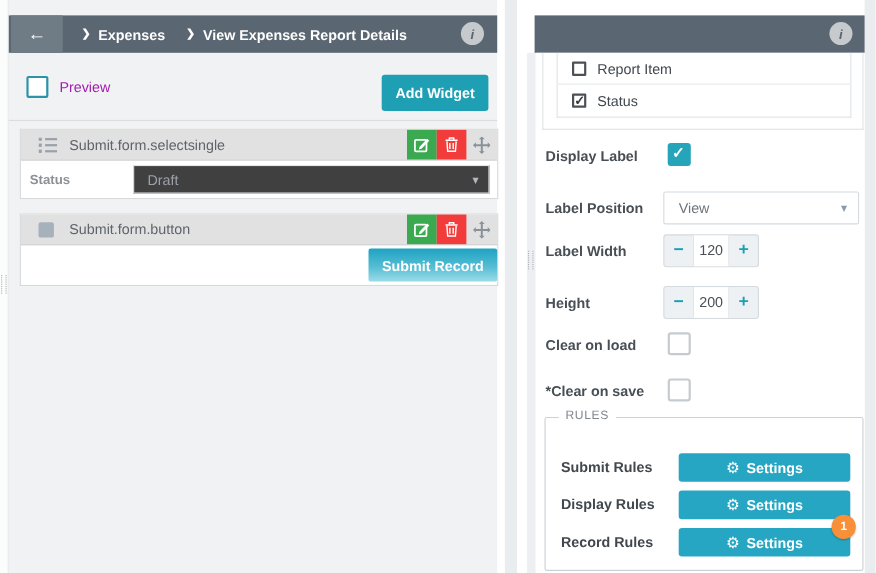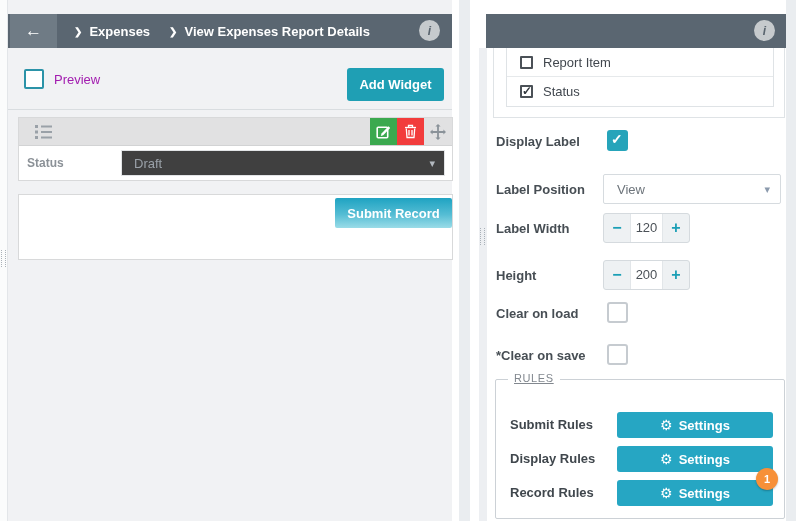--- a/index.html
+++ b/index.html
@@ -79,21 +79,21 @@
     border:1px solid #d6dbdf; border-radius:2px; display:flex; align-items:center; cursor:pointer; }
   #label-position-select .sel-text { margin-left:13px; font-size:13px; color:#6d747b; }
   #label-position-select .caret { position:absolute; right:10px; color:#8b9aad; font-size:11px; }
 
   .stepper { position:absolute; left:116px; width:87px; height:30px; background:#eef1f3; border:1px solid #d5dade; border-radius:3px; display:flex; }
   .step-btn { width:26px; border:none; background:transparent; color:#1b9fb6; font-size:16px; font-weight:bold; cursor:pointer; font-family:inherit; }
   .step-val { flex:1; background:#fff; border-left:1px solid #e2e6e9; border-right:1px solid #e2e6e9;
     text-align:center; line-height:28px; font-size:13px; color:#4b5157; }
 
   #rules-fieldset { position:absolute; left:8px; top:331px; width:290px; height:140px; border:1px solid #ccd1d6; border-radius:2px; }
-  #rules-legend { position:absolute; top:-8px; left:12px; background:#fff; padding:0 6px; font-size:11px; color:#82888f; letter-spacing:0.6px;text-decoration:underline; }
+  #rules-legend { position:absolute; top:-8px; left:12px; background:#fff; padding:0 6px; font-size:11px; color:#82888f; letter-spacing:0.6px; }
   .rule-row { position:absolute; left:0; width:100%; height:26px; }
   .rule-label { position:absolute; left:14px; line-height:26px; font-size:13px; font-weight:bold; color:#40474d; }
   .settings-btn { position:absolute; left:121px; top:0; width:156px; height:26px; background:#26a6c3; border:none; border-radius:3px;
     color:#fff; font-size:13px; font-weight:bold; cursor:pointer; font-family:inherit;
     display:flex; align-items:center; justify-content:center; gap:6px; }
   .gear { font-size:14px; font-weight:normal; }
   #record-badge { position:absolute; left:260px; top:-12px; width:22px; height:22px; border-radius:50%; background:#f79038;
     color:#fff; font-size:11px; font-weight:bold; display:flex; align-items:center; justify-content:center;
     box-shadow:0 1px 2px rgba(0,0,0,0.25); z-index:2; }
 
@@ -144,20 +144,21 @@
           <g fill="#9aa1a8">
             <rect x="0" y="0" width="3" height="3"></rect>
               <rect x="6" y="0.5" width="11" height="2"></rect>
             <rect x="0" y="5.5" width="3" height="3"></rect>
               <rect x="6" y="6" width="11" height="2"></rect>
             <rect x="0" y="11" width="3" height="3"></rect>
               <rect x="6" y="11.5" width="11" height="2"></rect>
           </g>
         </svg>
       </span>
+      <span class="widget-title">Submit.form.selectsingle</span>
       <button class="act-btn act-edit">
         <svg width="15" height="15" viewBox="0 0 15 15">
           <rect x="1.2" y="3.2" width="10.5" height="10.5" rx="1" fill="none" stroke="#fff" stroke-width="1.6"></rect>
           <path d="M5.5 9.5 L12.5 2.2 L14.2 3.9 L7.2 11.2 L4.8 11.9 Z" fill="#fff"></path>
         </svg>
       </button>
       <button class="act-btn act-del">
         <svg width="13" height="15" viewBox="0 0 13 15">
           <g fill="none" stroke="#fff" stroke-width="1.3">
             <path d="M1 3.5 h11"></path>
@@ -176,20 +177,45 @@
     <div class="card-body">
       <span class="field-label">Status</span>
       <div class="draft-select">
         <span class="sel-text">Draft</span>
         <span class="caret">▾</span>
       </div>
     </div>
   </div>
 
   <div class="abs widget-card" id="card-2">
+    <div class="card-header">
+      <span class="hdr-icon sq-icon"></span>
+      <span class="widget-title">Submit.form.button</span>
+      <button class="act-btn act-edit">
+        <svg width="15" height="15" viewBox="0 0 15 15">
+          <rect x="1.2" y="3.2" width="10.5" height="10.5" rx="1" fill="none" stroke="#fff" stroke-width="1.6"></rect>
+          <path d="M5.5 9.5 L12.5 2.2 L14.2 3.9 L7.2 11.2 L4.8 11.9 Z" fill="#fff"></path>
+        </svg>
+      </button>
+      <button class="act-btn act-del">
+        <svg width="13" height="15" viewBox="0 0 13 15">
+          <g fill="none" stroke="#fff" stroke-width="1.3">
+            <path d="M1 3.5 h11"></path>
+              <path d="M4.5 3 v-1.5 h4 v1.5"></path>
+            <path d="M2.3 4.5 l0.7 9 h7 l0.7 -9"></path>
+            <path d="M5 6 v5.5 M8 6 v5.5"></path>
+          </g>
+        </svg>
+      </button>
+      <span class="act-btn act-move">
+        <svg width="16" height="16" viewBox="0 0 16 16">
+          <path d="M8 0 L10.6 2.6 H8.9 V7.1 H13.4 V5.4 L16 8 L13.4 10.6 V8.9 H8.9 V13.4 H10.6 L8 16 L5.4 13.4 H7.1 V8.9 H2.6 V10.6 L0 8 L2.6 5.4 V7.1 H7.1 V2.6 H5.4 Z" fill="#8a9299"></path>
+        </svg>
+      </span>
+    </div>
     <div class="card-body" style="height:37px;">
       <button id="submit-record-btn">Submit Record</button>
     </div>
   </div>
 </div>
 
 <div class="abs" id="props-header">
   <span class="info-icon">i</span>
 </div>
 

